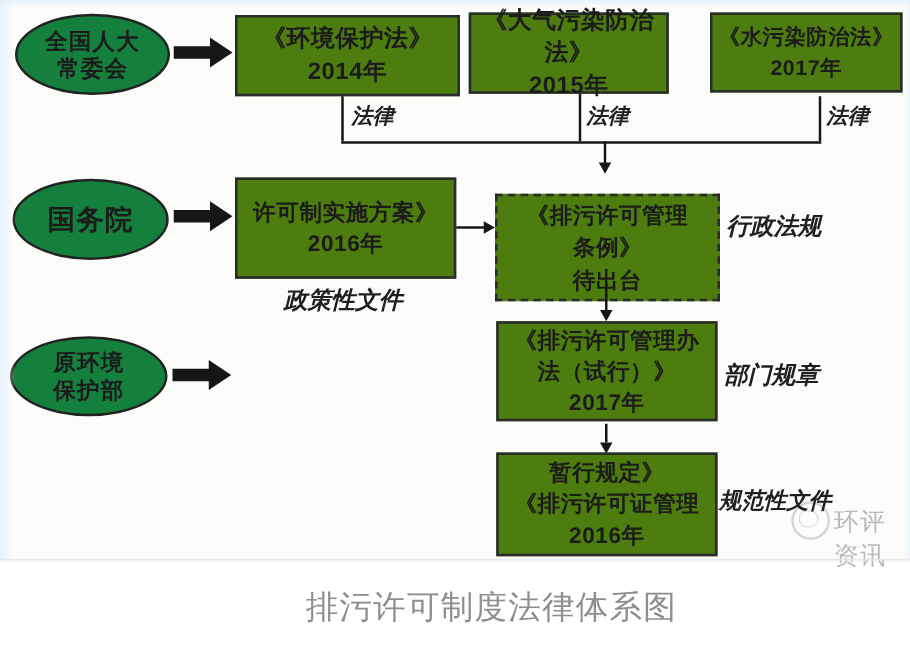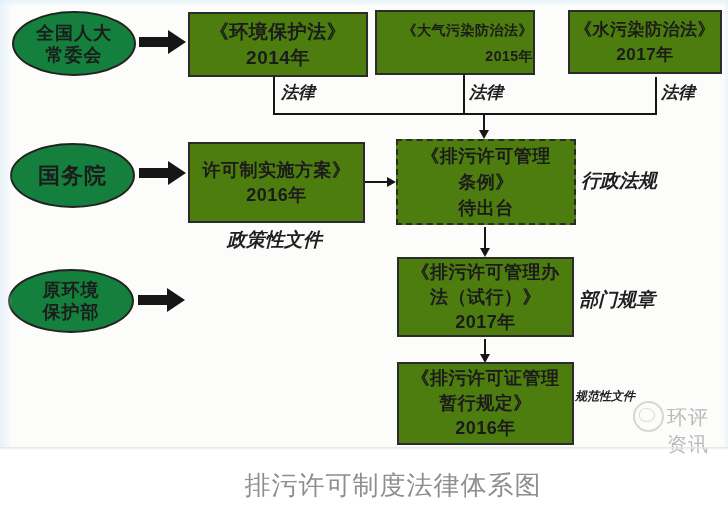--- a/index.html
+++ b/index.html
@@ -30,21 +30,21 @@
     pointer-events:none;
   }
   .node-box {
     position:absolute;
     border:2.5px solid #2b2b2b;
     background:#4d7c0f;
     display:flex; flex-direction:column; justify-content:center; align-items:center;
     font-weight:bold; color:#1b1b1b; text-align:center;
     letter-spacing:0.5px;
   }
-  .dashed { border-style:dashed; border-width:2px; }
+  .dashed { border-style:dashed; border-width:2px;margin-top:16px; }
   .ellipse {
     position:absolute;
     border:2.5px solid #222;
     border-radius:50%;
     background:#15803d;
     display:flex; flex-direction:column; justify-content:center; align-items:center;
     font-weight:bold; color:#1b1b1b; text-align:center;
     letter-spacing:1px;
   }
   .tier-label {
@@ -122,21 +122,21 @@
   <div class="block-arrow" style="left:138px;top:288px;">
     <div class="shaft"></div>
       <div class="head"></div>
   </div>
 
   <div class="node-box" style="left:188px;top:12px;width:180px;height:65px;font-size:19px;line-height:26px;">
     <div>《环境保护法》</div>
     <div>2014年</div>
   </div>
 
-  <div class="node-box" style="left:375px;top:10px;width:160px;height:65px;font-size:14px;line-height:26px;align-items:flex-end;">
+  <div class="node-box" style="left:375px;top:10px;width:160px;height:65px;font-size:19px;line-height:26px;">
     <div>《大气污染防治法》</div>
     <div>2015年</div>
   </div>
 
   <div class="node-box" style="left:568px;top:10px;width:154px;height:64px;font-size:17px;line-height:25px;">
     <div>《水污染防治法》</div>
     <div>2017年</div>
   </div>
 
   <div class="line" style="left:273px;top:77px;width:2px;height:36px;"></div>
@@ -173,29 +173,29 @@
     <div>《排污许可管理办</div>
     <div>法（试行）》</div>
     <div>2017年</div>
   </div>
   <div class="tier-label" style="left:579px;top:287px;font-size:19px;">部门规章</div>
 
   <div class="line" style="left:484px;top:339px;width:2px;height:15px;"></div>
   <div class="ah-down" style="left:479.5px;top:354px;"></div>
 
   <div class="node-box" style="left:397px;top:362px;width:177px;height:83px;font-size:18px;line-height:25px;">
+    <div>暂行规定》</div>
     <div>《排污许可证管理</div>
-    <div>暂行规定》</div>
     <div>2016年</div>
   </div>
 
   <div class="wm-circle watermark"></div>
   <div class="wm-text watermark">环评资讯</div>
 
-  <div class="tier-label" style="left:575px;top:388px;font-size:12px;">规范性文件</div>
+  <div class="tier-label" style="left:575px;top:388px;font-size:18px;">规范性文件</div>
 
   <div class="edge-strip-left"></div>
   <div class="edge-strip-top"></div>
   <div class="edge-strip-right"></div>
 </div>
 
 <div class="divider"></div>
 
 <div class="caption-wrap">
   <span class="caption">排污许可制度法律体系图</span>

